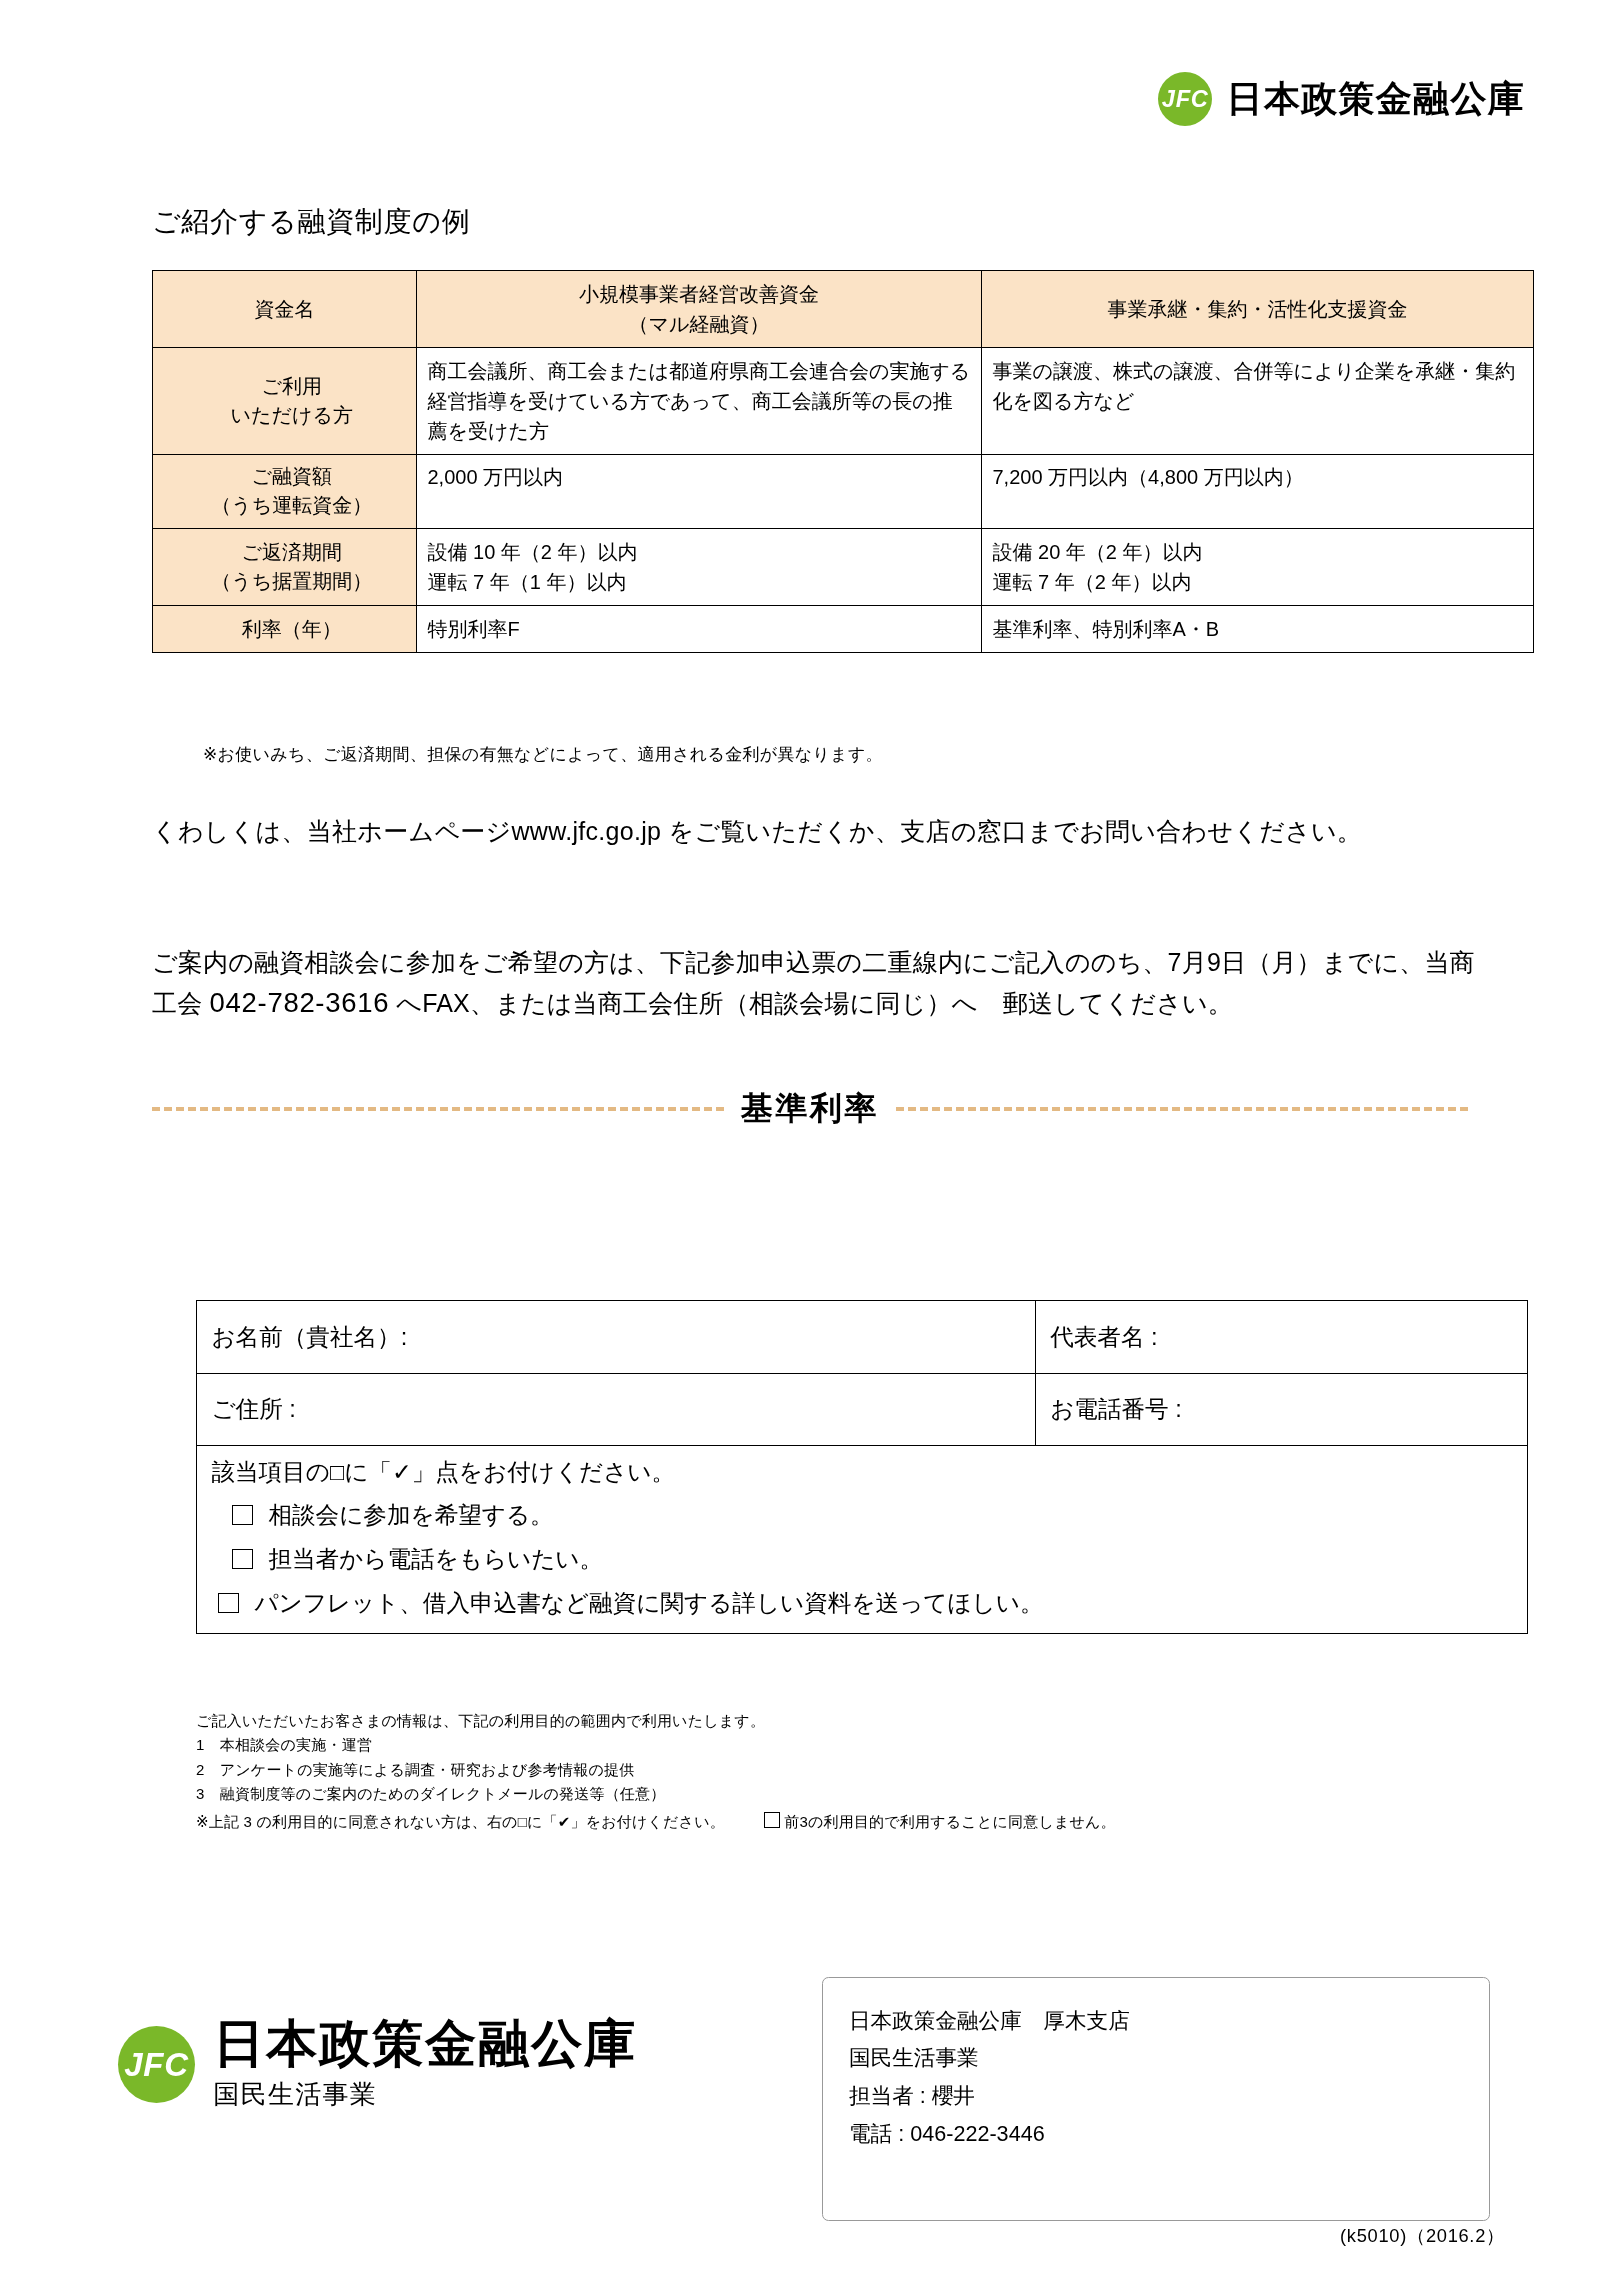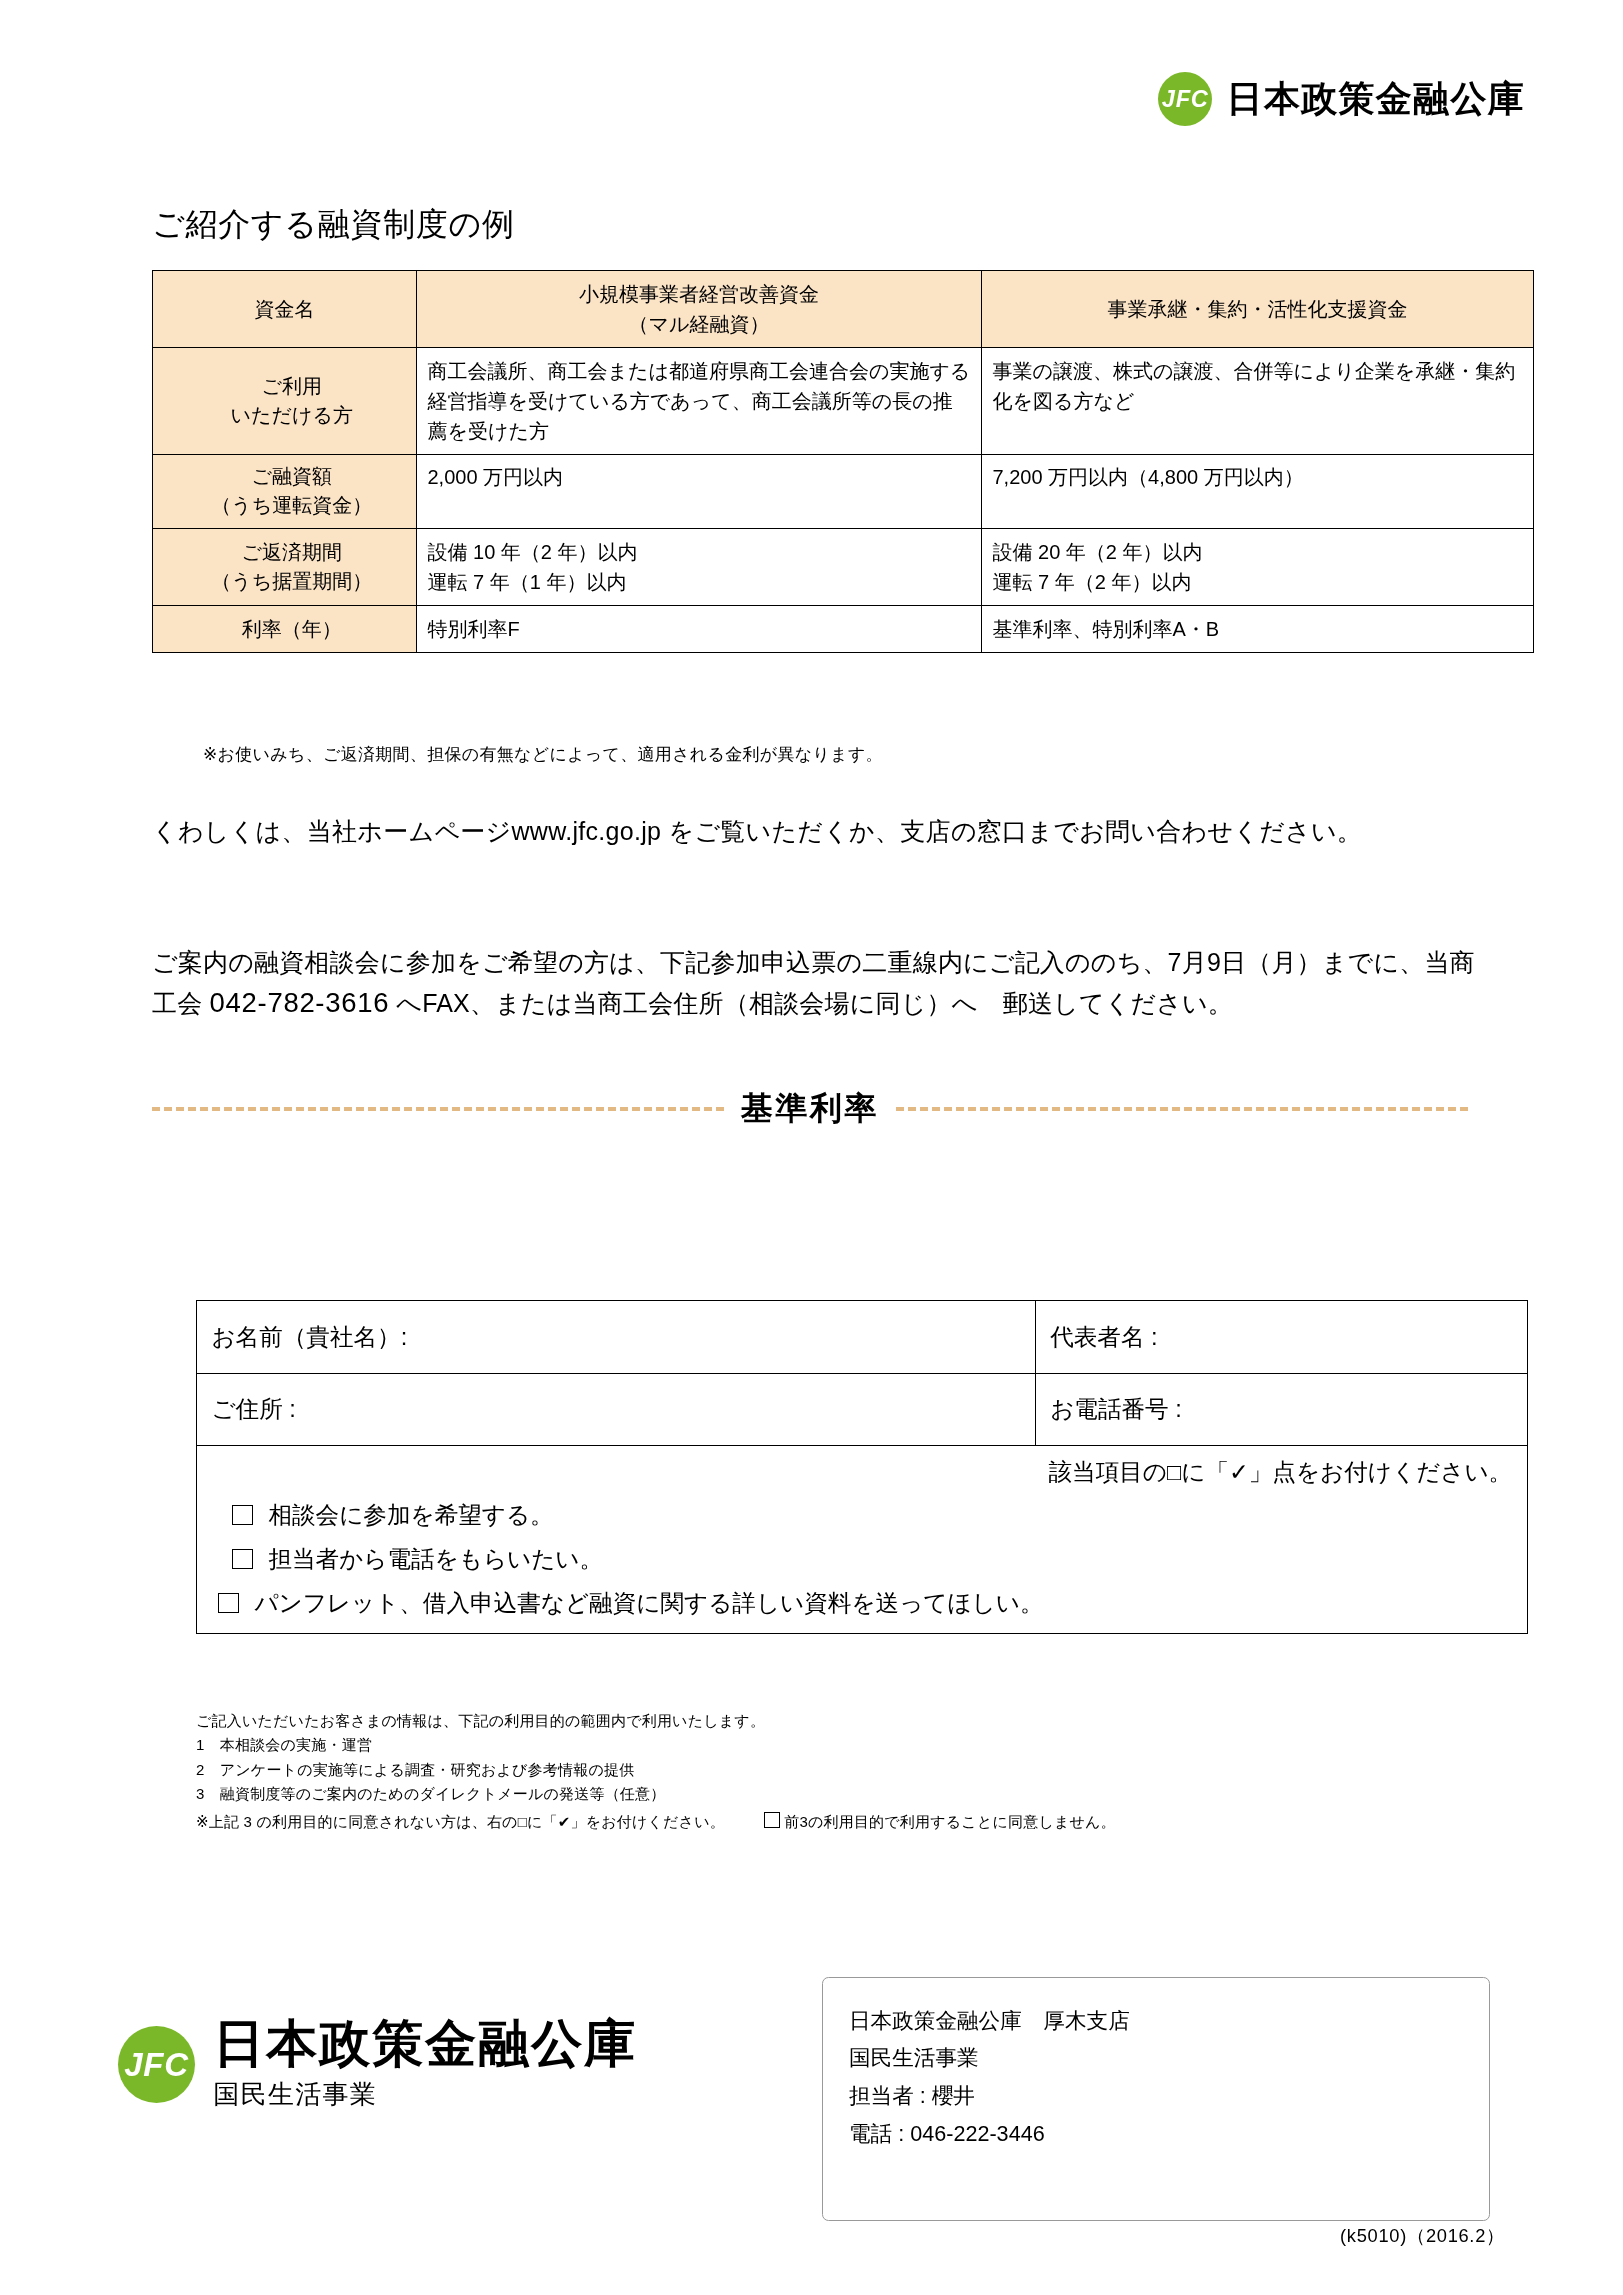--- a/index.html
+++ b/index.html
@@ -51,21 +51,21 @@
     font-weight: bold;
     letter-spacing: 1.3px;
     white-space: nowrap;
   }
 
   
   .intro-title {
     position: absolute;
     left: 152px;
     top: 203px;
-    font-size: 32px;
+    font-size: 28px;
     letter-spacing: 0.7px;
   }
 
   
   .scheme-table {
     position: absolute;
     left: 152px;
     top: 270px;
     width: 1316px;
     border-collapse: collapse;
@@ -162,21 +162,20 @@
     font-size: 23.6px;
     padding: 11.8px 14.4px;
     vertical-align: middle;
     height: 48px;
   }
   .fcol-a { width: 809px; margin-left: 40px; }
   .fcol-b { width: 462px; }
   .check-cell {
     line-height: 1.2;
     padding: 13px 14.4px 18.3px 14.4px;
-    text-align: right;
   }
   .check-head {
     font-size: 23.6px;
     margin-bottom: 14.4px;
   }
   .check-line {
     font-size: 23.6px;
     margin: 0 0 15.7px 21px;
     display: flex;
     align-items: center;

